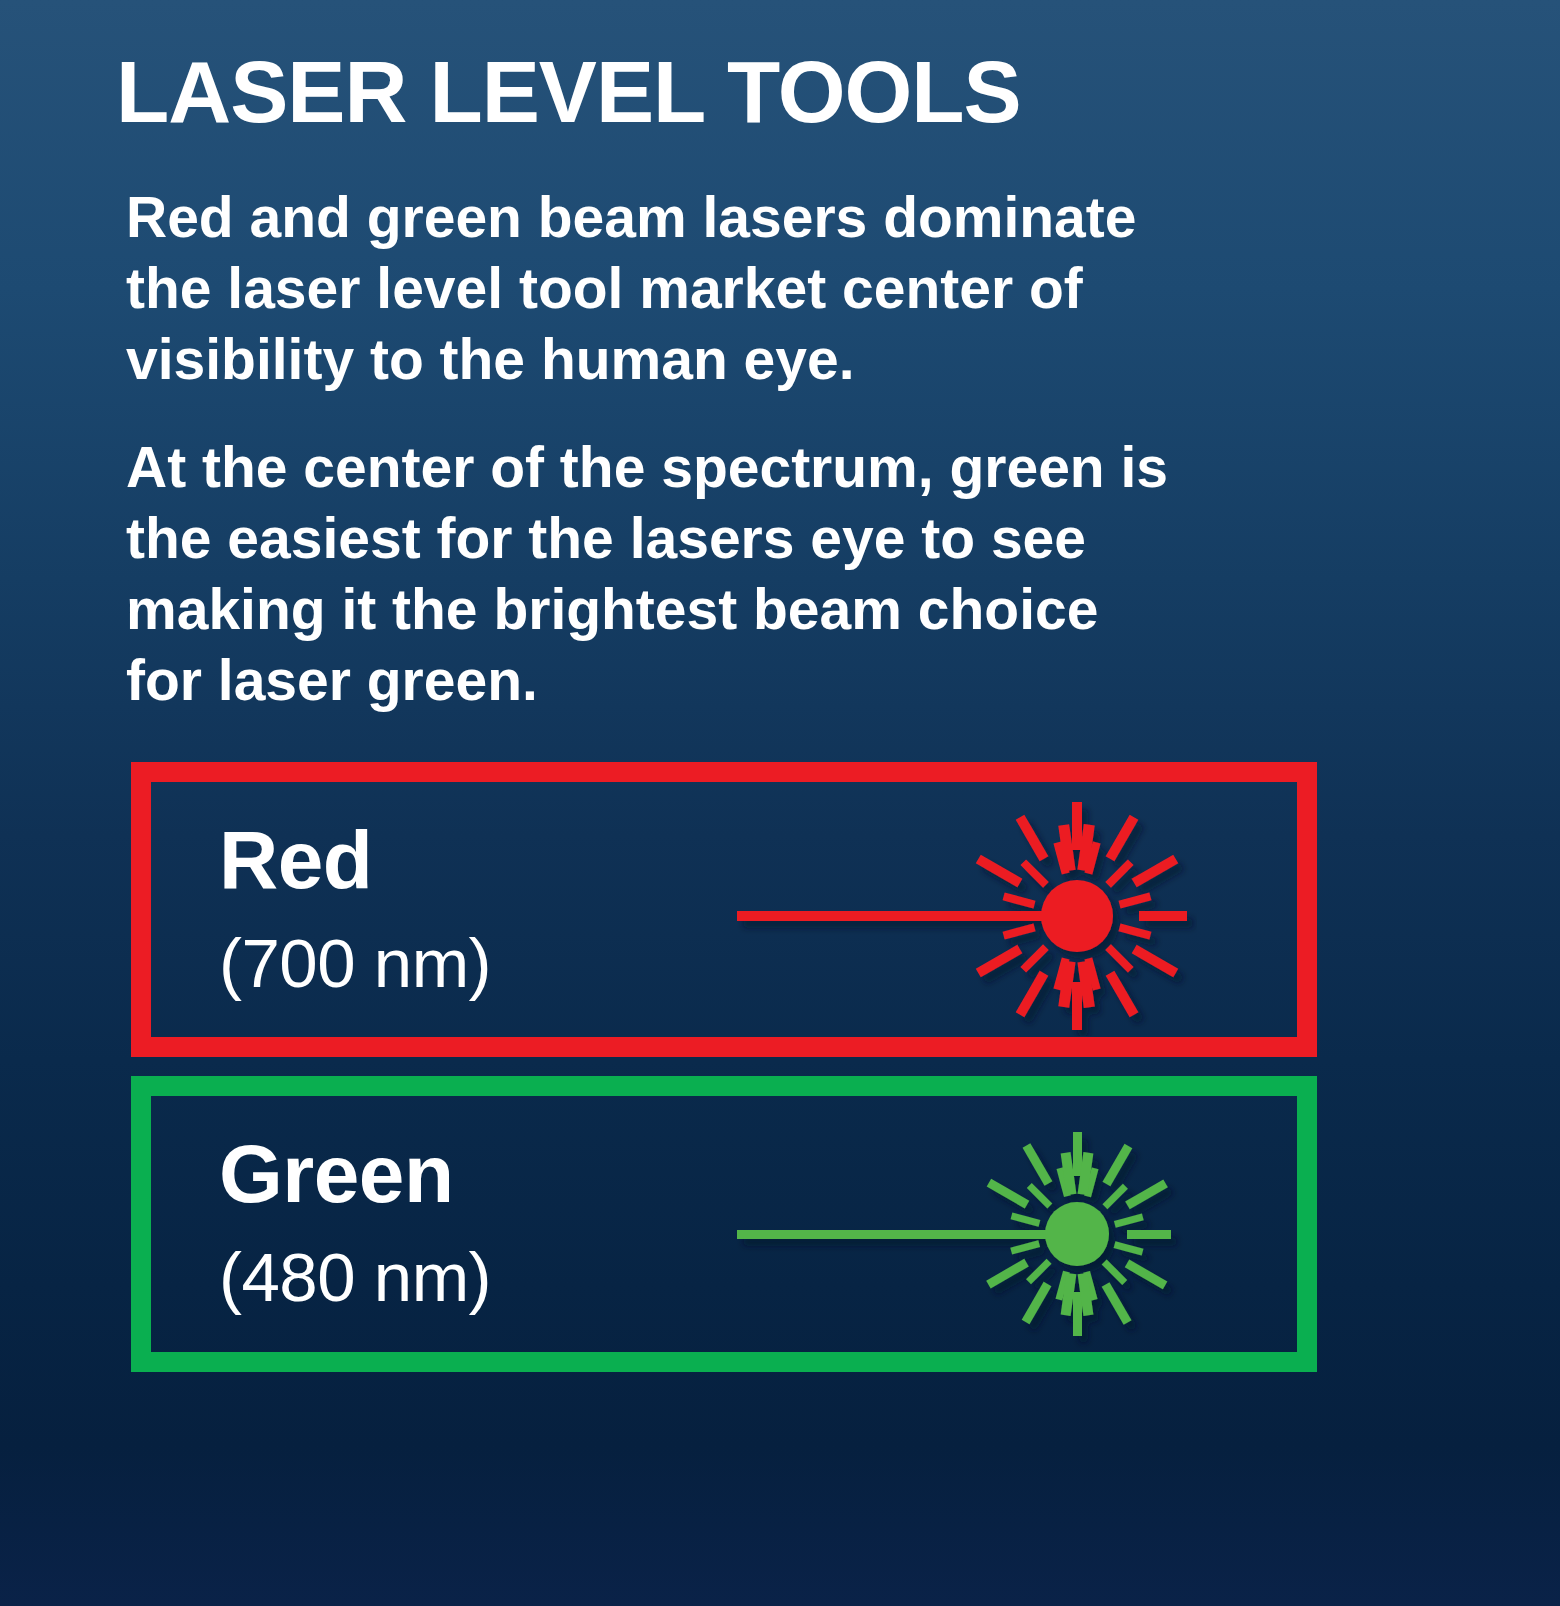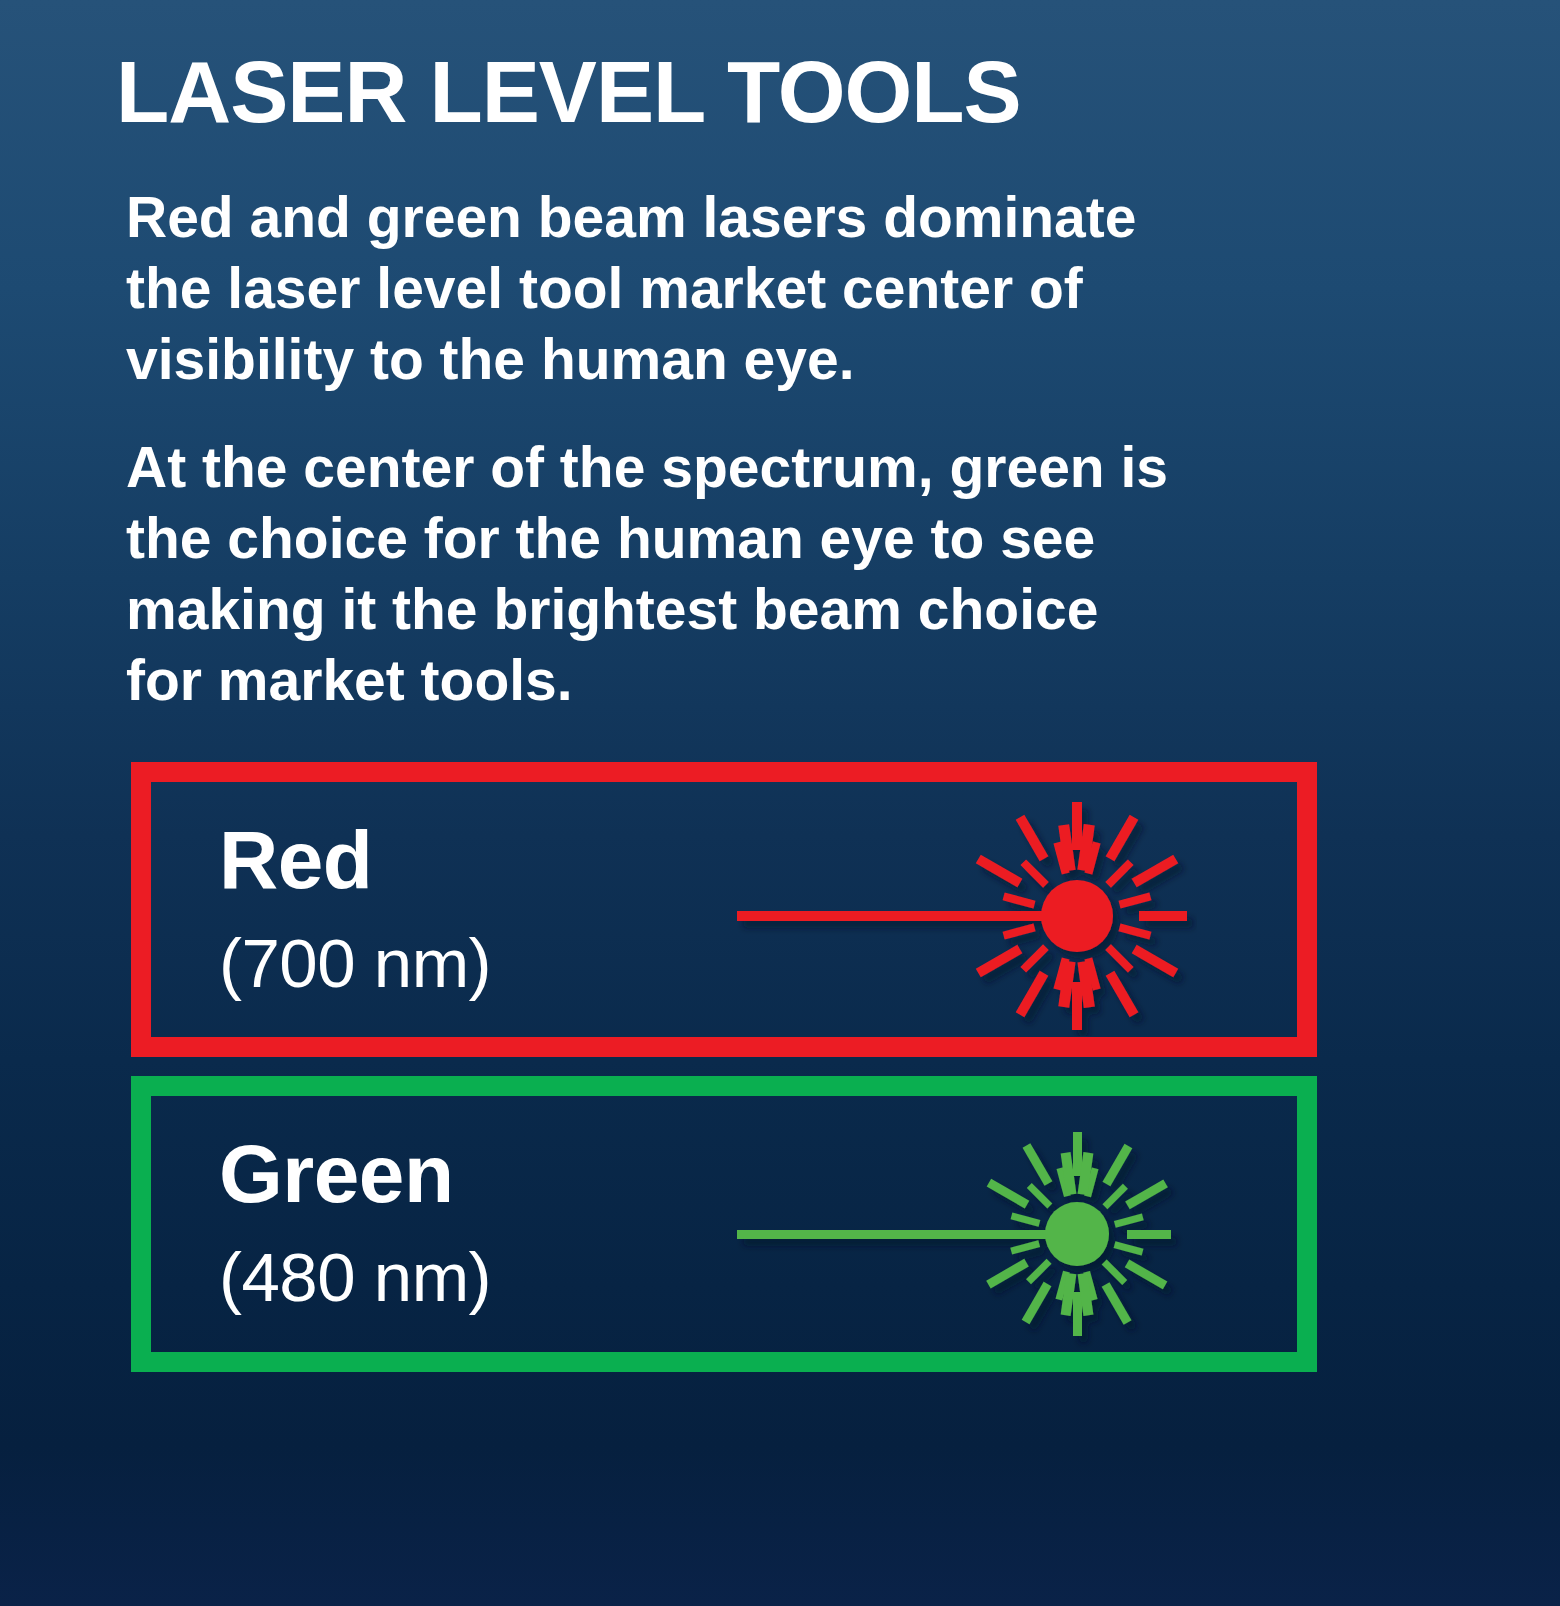--- a/index.html
+++ b/index.html
@@ -124,23 +124,23 @@
   <div class="title">LASER LEVEL TOOLS</div>
 
   <div class="body-copy para1">
     <span class="line">Red and green beam lasers dominate</span>
     <span class="line">the laser level tool market center of</span>
     <span class="line">visibility to the human eye.</span>
   </div>
 
   <div class="body-copy para2">
     <span class="line">At the center of the spectrum, green is</span>
-    <span class="line">the choice for the human eye to see</span>
+    <span class="line">the easiest for the lasers eye to see</span>
     <span class="line">making it the brightest beam choice</span>
-    <span class="line">for market tools.</span>
+    <span class="line">for laser green.</span>
   </div>
 
   <div class="band band-red">
     <div class="band-label">
       <span class="name">Red</span>
       <span class="wavelength">(700 nm)</span>
     </div>
     <div class="burst-wrap">
       <svg class="burst-red-svg" width="460" height="240" viewBox="0 0 460 240">
         <defs>

